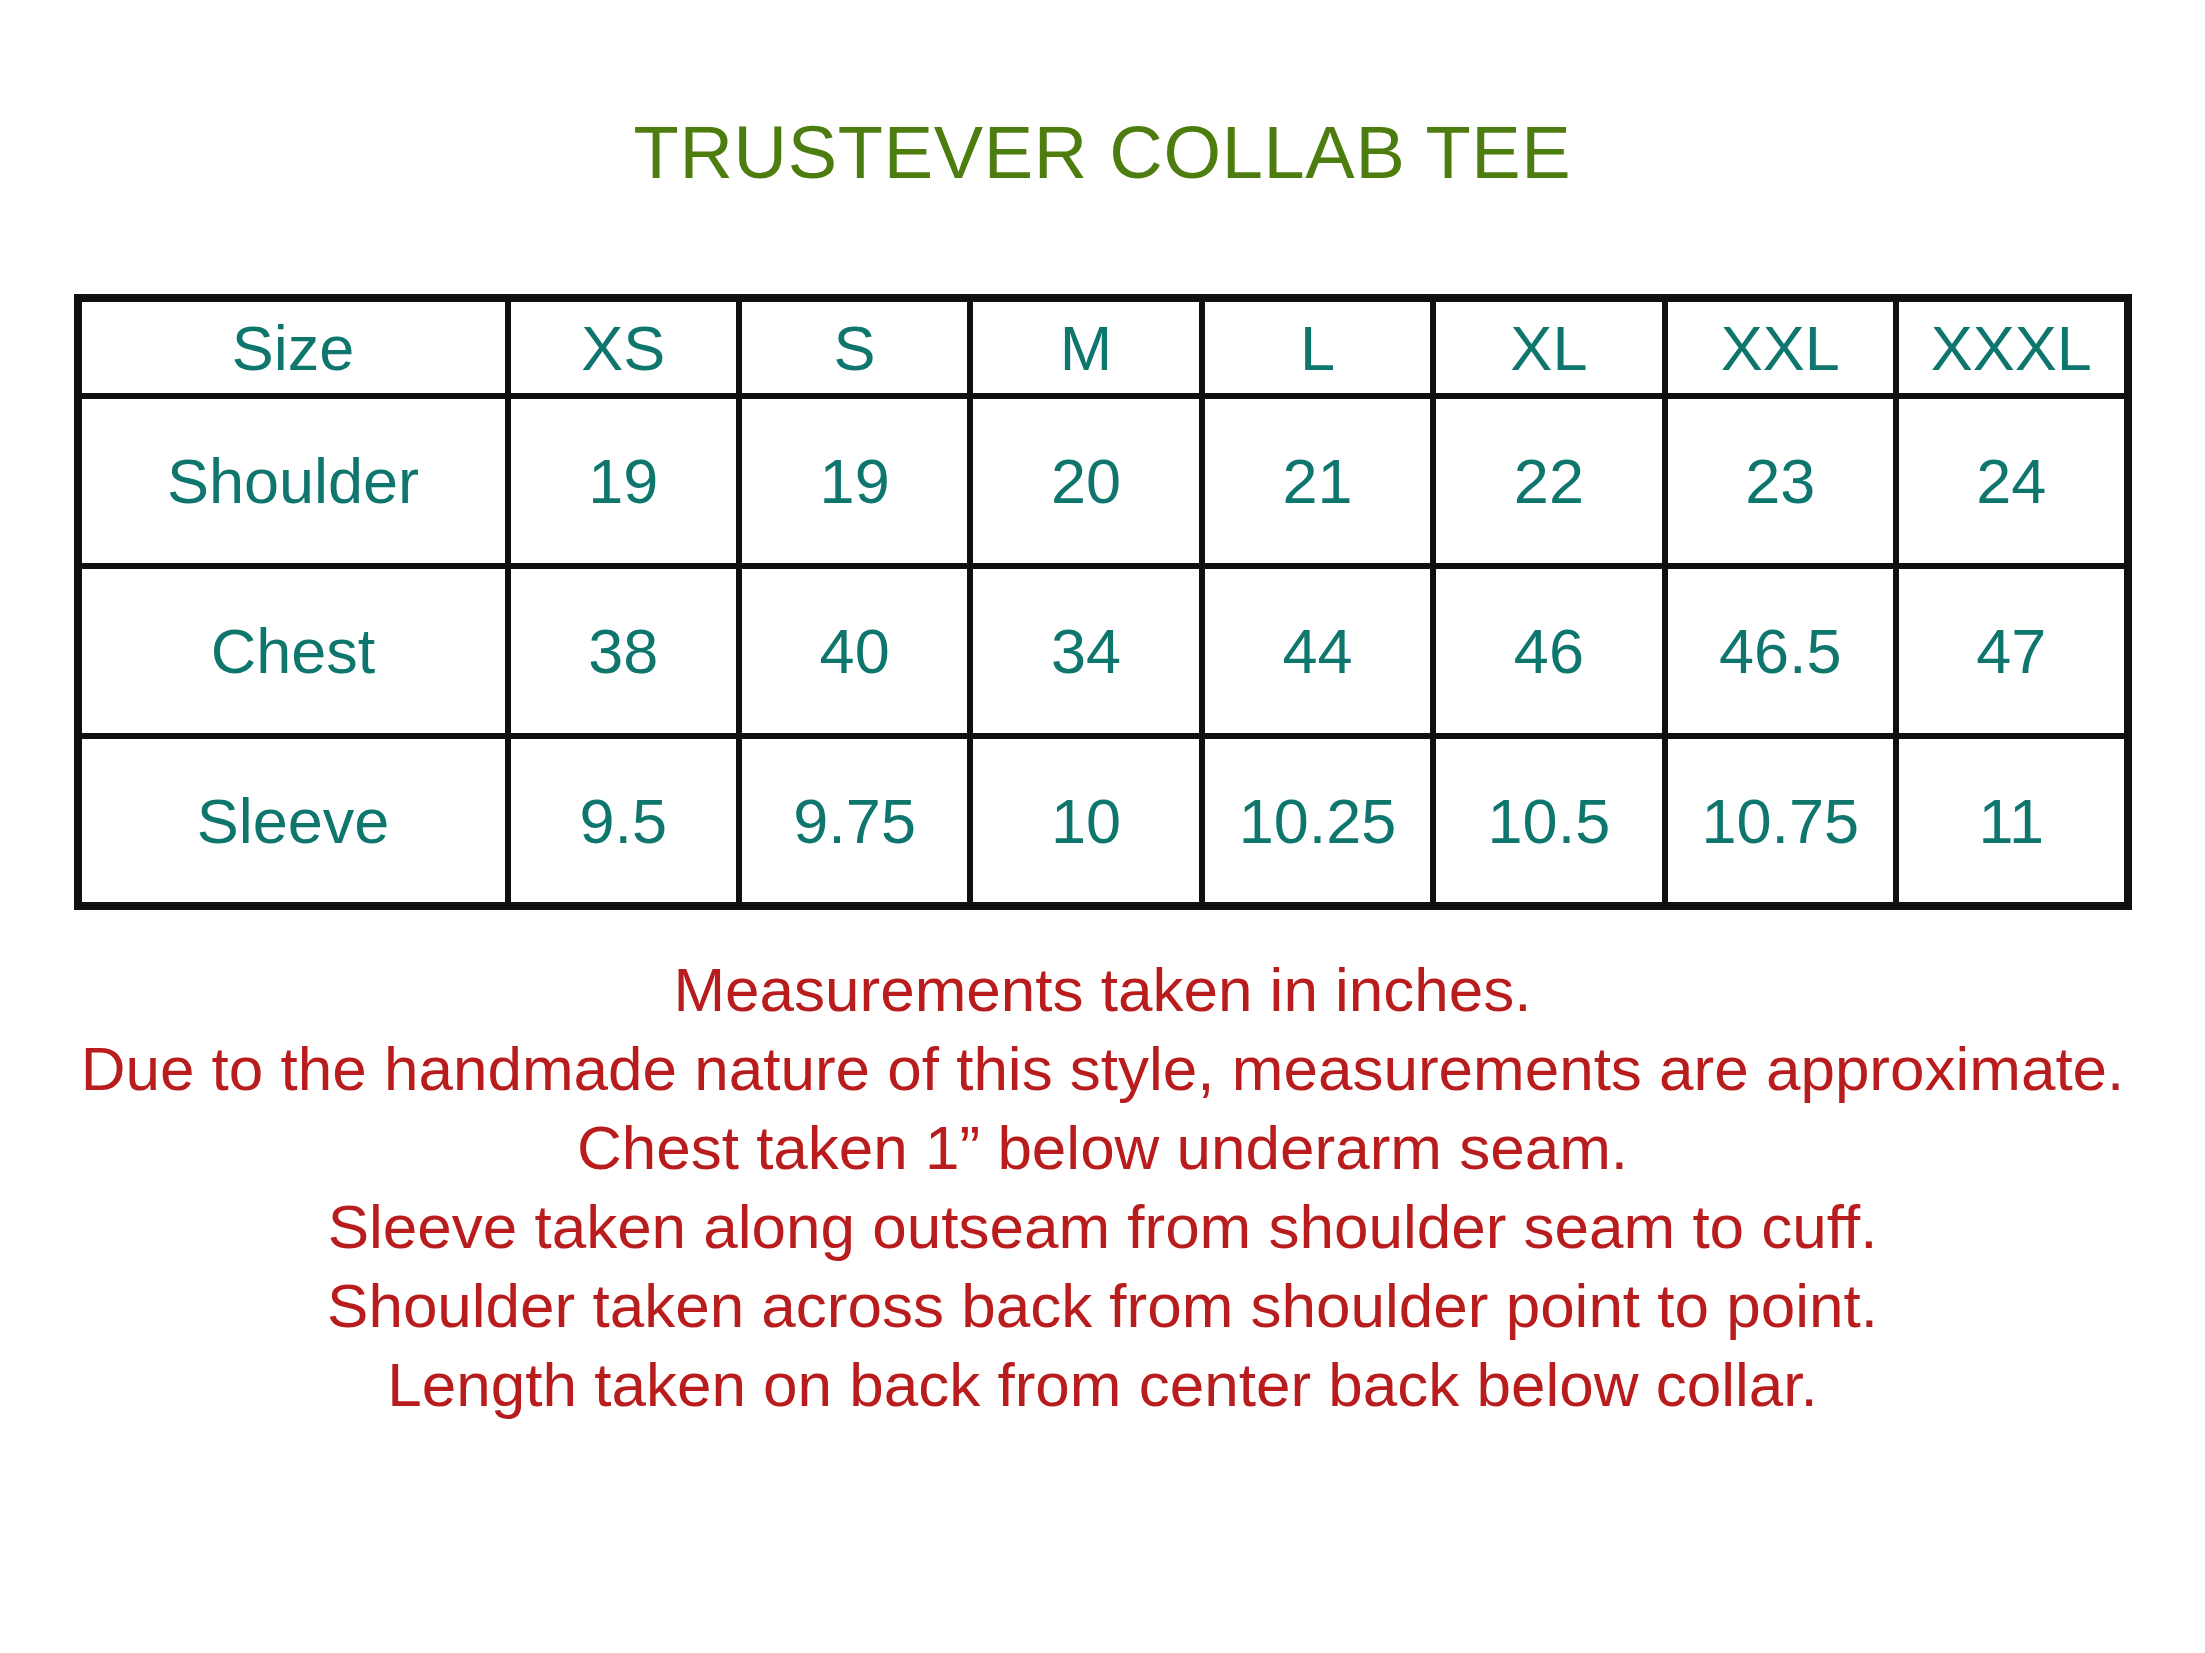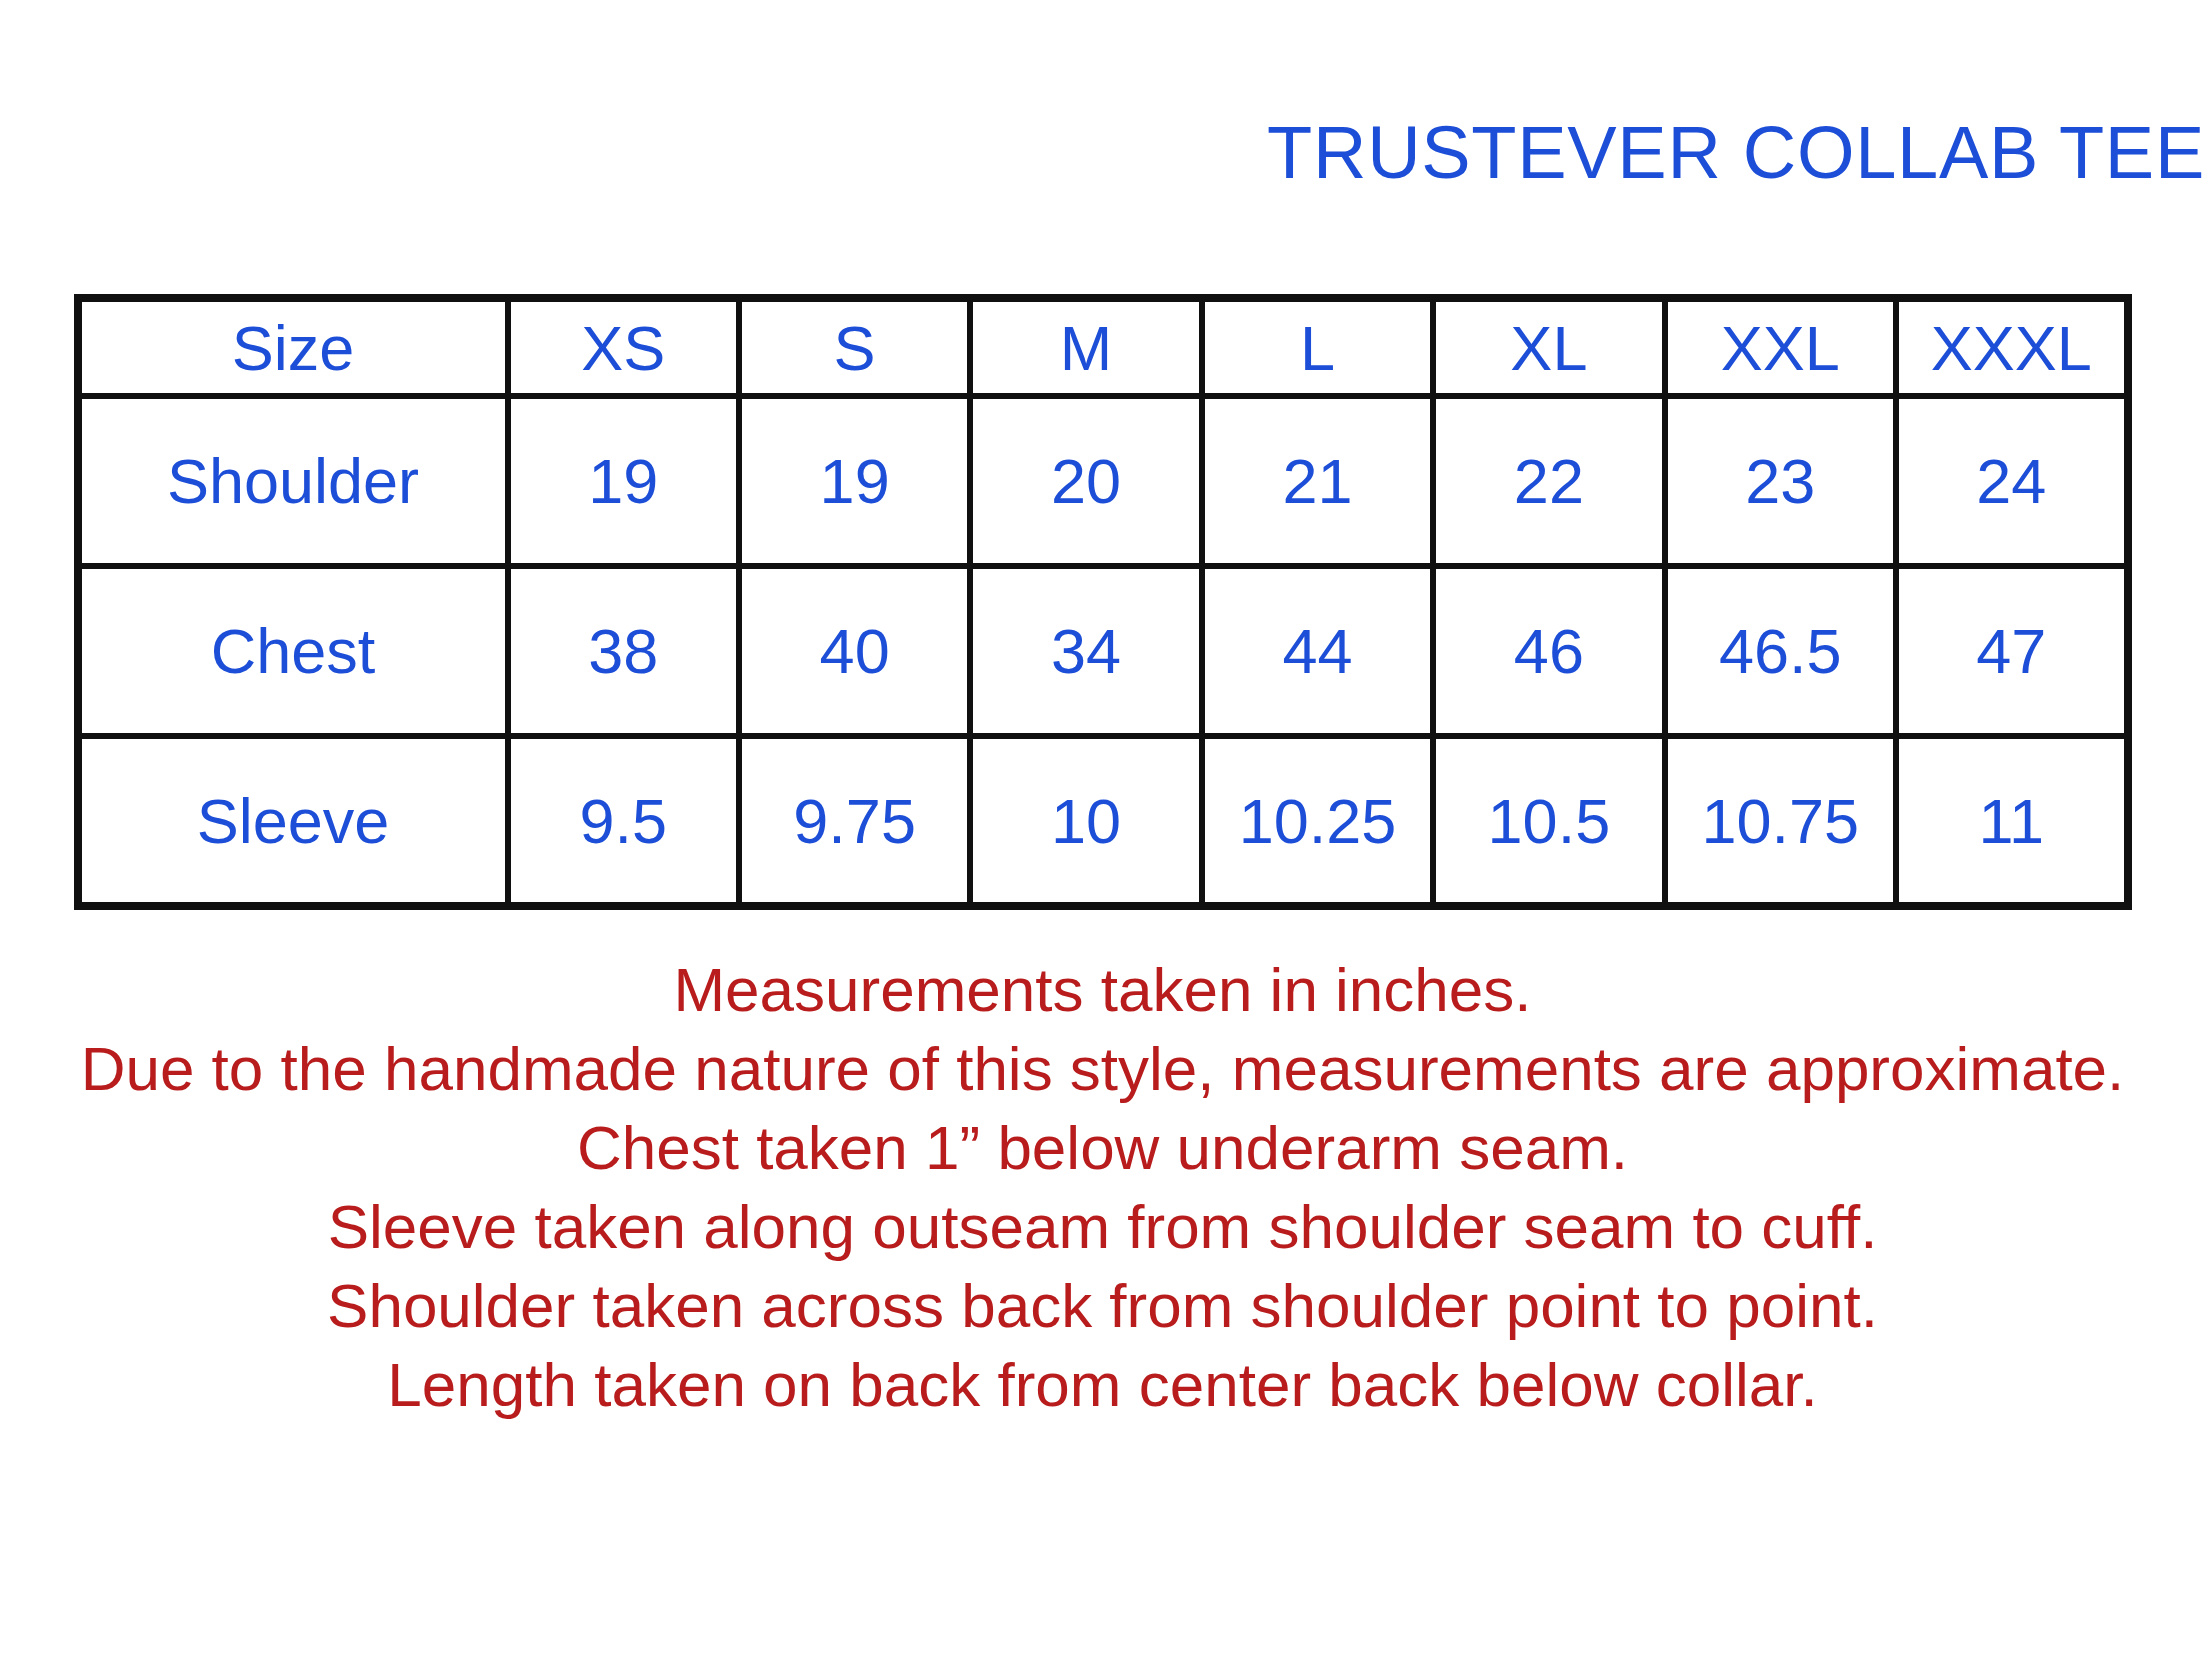--- a/index.html
+++ b/index.html
@@ -15,44 +15,44 @@
     overflow: hidden;
   }
   .page {
     position: relative;
     width: 2205px;
     height: 1654px;
     background: #ffffff;
   }
   .title {
     margin: 110px 0 0 0;
-    text-align: right;
+    text-align: center;
     font-size: 74px;
     line-height: 85px;
     font-weight: 400;
     letter-spacing: 0.7px;
-    color: #1d4ed8;
+    color: #4d7c0f;
   }
   table.size-table {
     width: 2058px;
     margin: 99px auto 0 auto;
     border-collapse: collapse;
     table-layout: fixed;
     border: 8px solid #101010;
   }
   table.size-table th,
   table.size-table td {
     border: 6.6px solid #101010;
     text-align: center;
     vertical-align: middle;
     font-size: 63px;
     font-weight: 400;
     padding: 0;
     background: #ffffff;
-    color: #1d4ed8;
+    color: #0f766e;
   }
   col.col-label { width: 430px; }
   tr.header-row { height: 98px; }
   tr.data-row { height: 170px; }
   .notes {
     margin: 40px auto 0 auto;
     width: 2176px;
     text-align: center;
     font-size: 62px;
     line-height: 79px;

